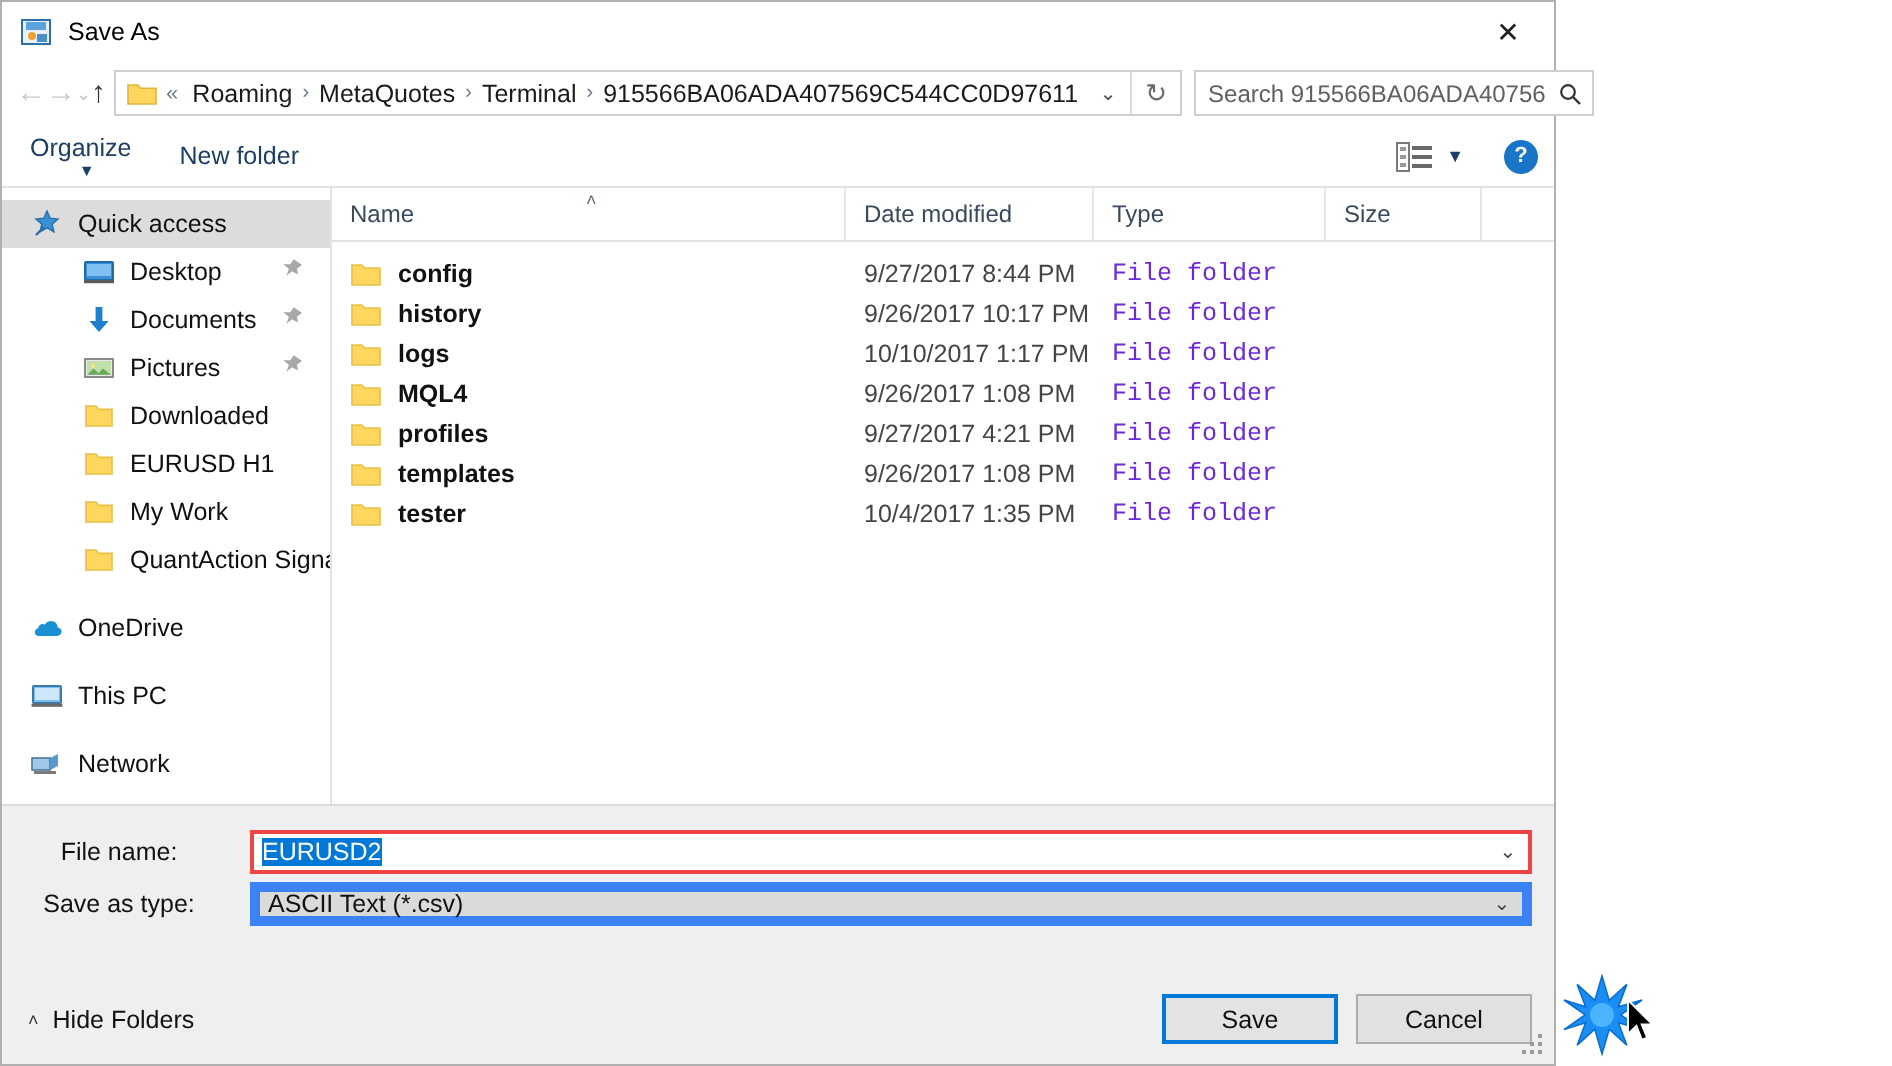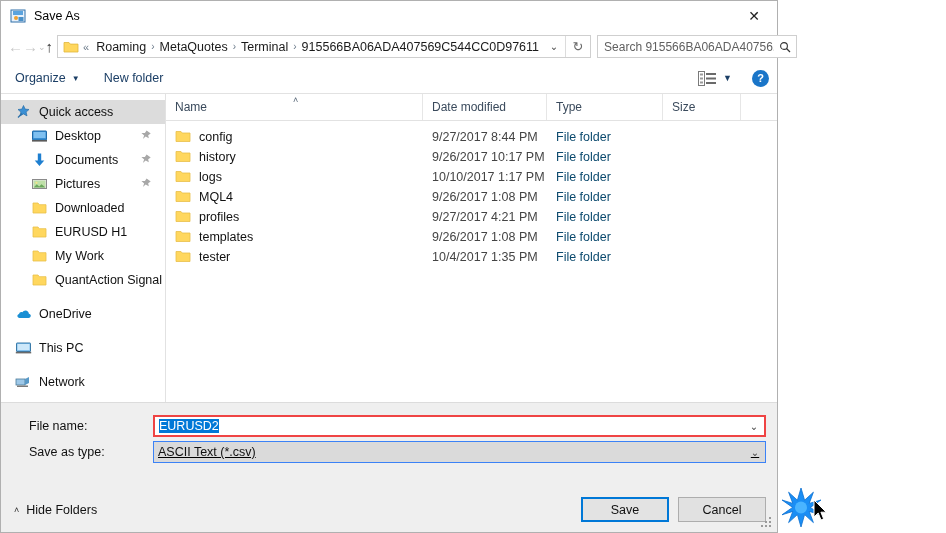--- a/index.html
+++ b/index.html
@@ -172,20 +172,21 @@
     box-sizing: border-box;
     border-bottom: 1px solid #e2e2e2;
     position: relative;
   }
   .tb-item {
     font-size: 12.5px;
     color: #1c3f66;
     margin-right: 24px;
     display: flex;
     align-items: center;
+    flex-direction: column;
   }
   .tb-caret {
     font-size: 8px;
     margin-left: 6px;
     color: #1c3f66;
   }
   .tb-right {
     position: absolute;
     right: 8px;
     display: flex;
@@ -230,21 +231,21 @@
     display: flex;
     align-items: center;
     font-size: 12.5px;
     color: #101010;
     padding-left: 18px;
     box-sizing: border-box;
     position: relative;
     white-space: nowrap;
   }
   .side-item.selected { background: #dcdcdc; }
-  .side-item.level1 { padding-left: 30px; }
+  .side-item.level1 { padding-left: 40px; }
   .side-item.root { padding-left: 14px; }
   .side-ico {
     width: 17px;
     height: 16px;
     margin-right: 7px;
     flex: 0 0 auto;
     position: relative;
   }
   .pin {
     position: absolute;
@@ -296,75 +297,74 @@
   .row {
     height: 20px;
     display: flex;
     align-items: center;
     font-size: 12.5px;
     color: #111;
   }
   .cell-name {
     width: 257px;
     display: flex;
-    align-items: flex-start;
+    align-items: center;
     padding-left: 9px;
     box-sizing: border-box;
+    font-weight: bold;
   }
   .folder-ico {
     width: 16px;
     height: 13px;
     margin-right: 8px;
     flex: 0 0 auto;
     position: relative;
   }
   .cell-date { width: 124px; color: #444; padding-left: 9px; box-sizing: border-box; }
-  .cell-type { width: 116px; color: #0c4a6e; padding-left: 9px; box-sizing: border-box; }
+  .cell-type { width: 116px; color: #6d28d9; padding-left: 9px; box-sizing: border-box; font-family: Liberation Mono, monospace; }
   .cell-size { width: 78px; padding-left: 9px; box-sizing: border-box; }
 
   
   .formarea {
     background: #efefef;
     border-top: 1px solid #dcdcdc;
     padding: 12px 0 0 0;
     min-height: 72px;
   }
   .formrow {
     display: flex;
     align-items: center;
     height: 22px;
     margin-bottom: 4px;
   }
   .form-label {
     width: 124px;
-    text-align: left;
+    text-align: center;
     padding-right: 7px;
     font-size: 12.5px;
     color: #111;
     box-sizing: border-box;
-    margin-left: 28px;
   }
   .combo {
     flex: 1;
     margin-right: 11px;
     height: 22px;
     background: #fff;
     border: 1px solid #a5a5a5;
     display: flex;
     align-items: center;
     box-sizing: border-box;
     position: relative;
   }
   .combo.focused {
     border: 2px solid #ef4444;
   }
   .combo.readonly {
     background: #dadada;
-    border: 1px solid #3b82f6;
-    text-decoration: underline;
+    border: 5px solid #3b82f6;
   }
   .combo-val {
     flex: 1;
     font-size: 12.5px;
     padding-left: 4px;
     color: #111;
     white-space: nowrap;
     overflow: hidden;
   }
   .sel-text {

